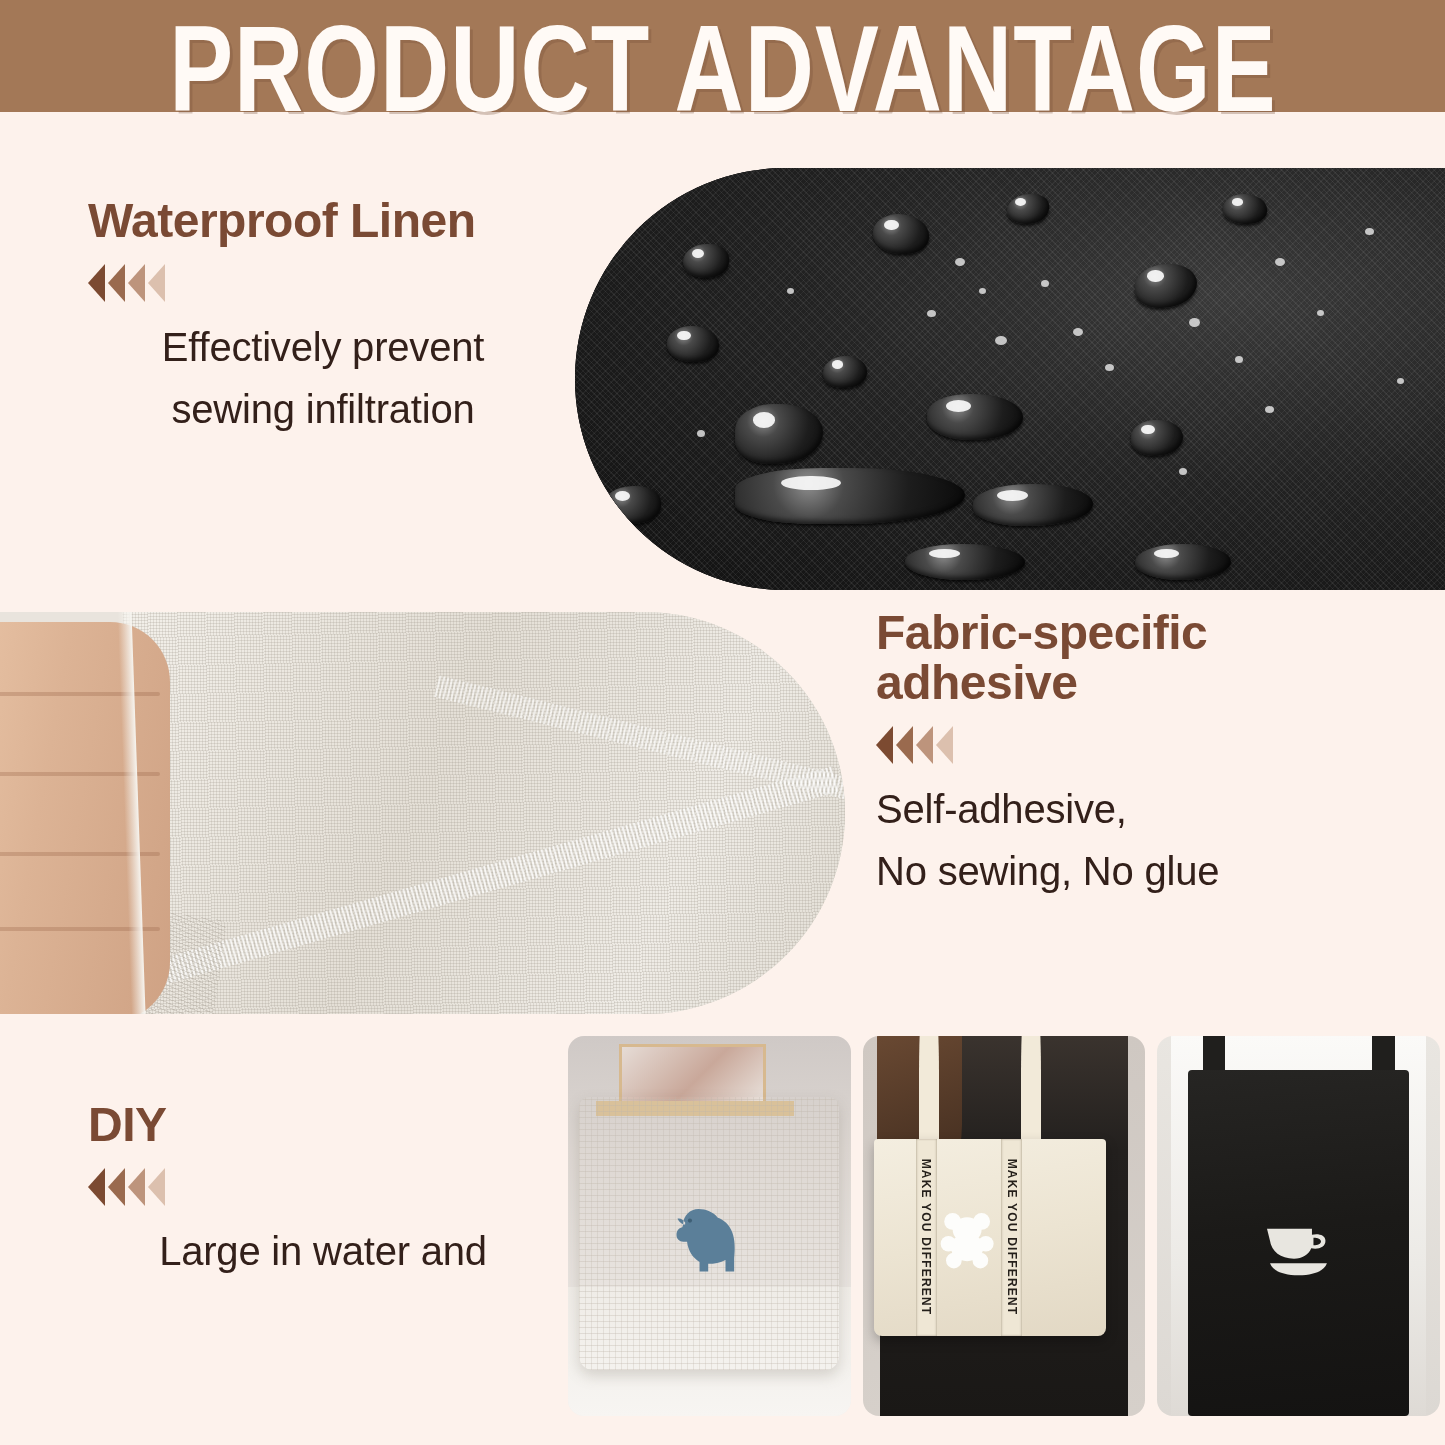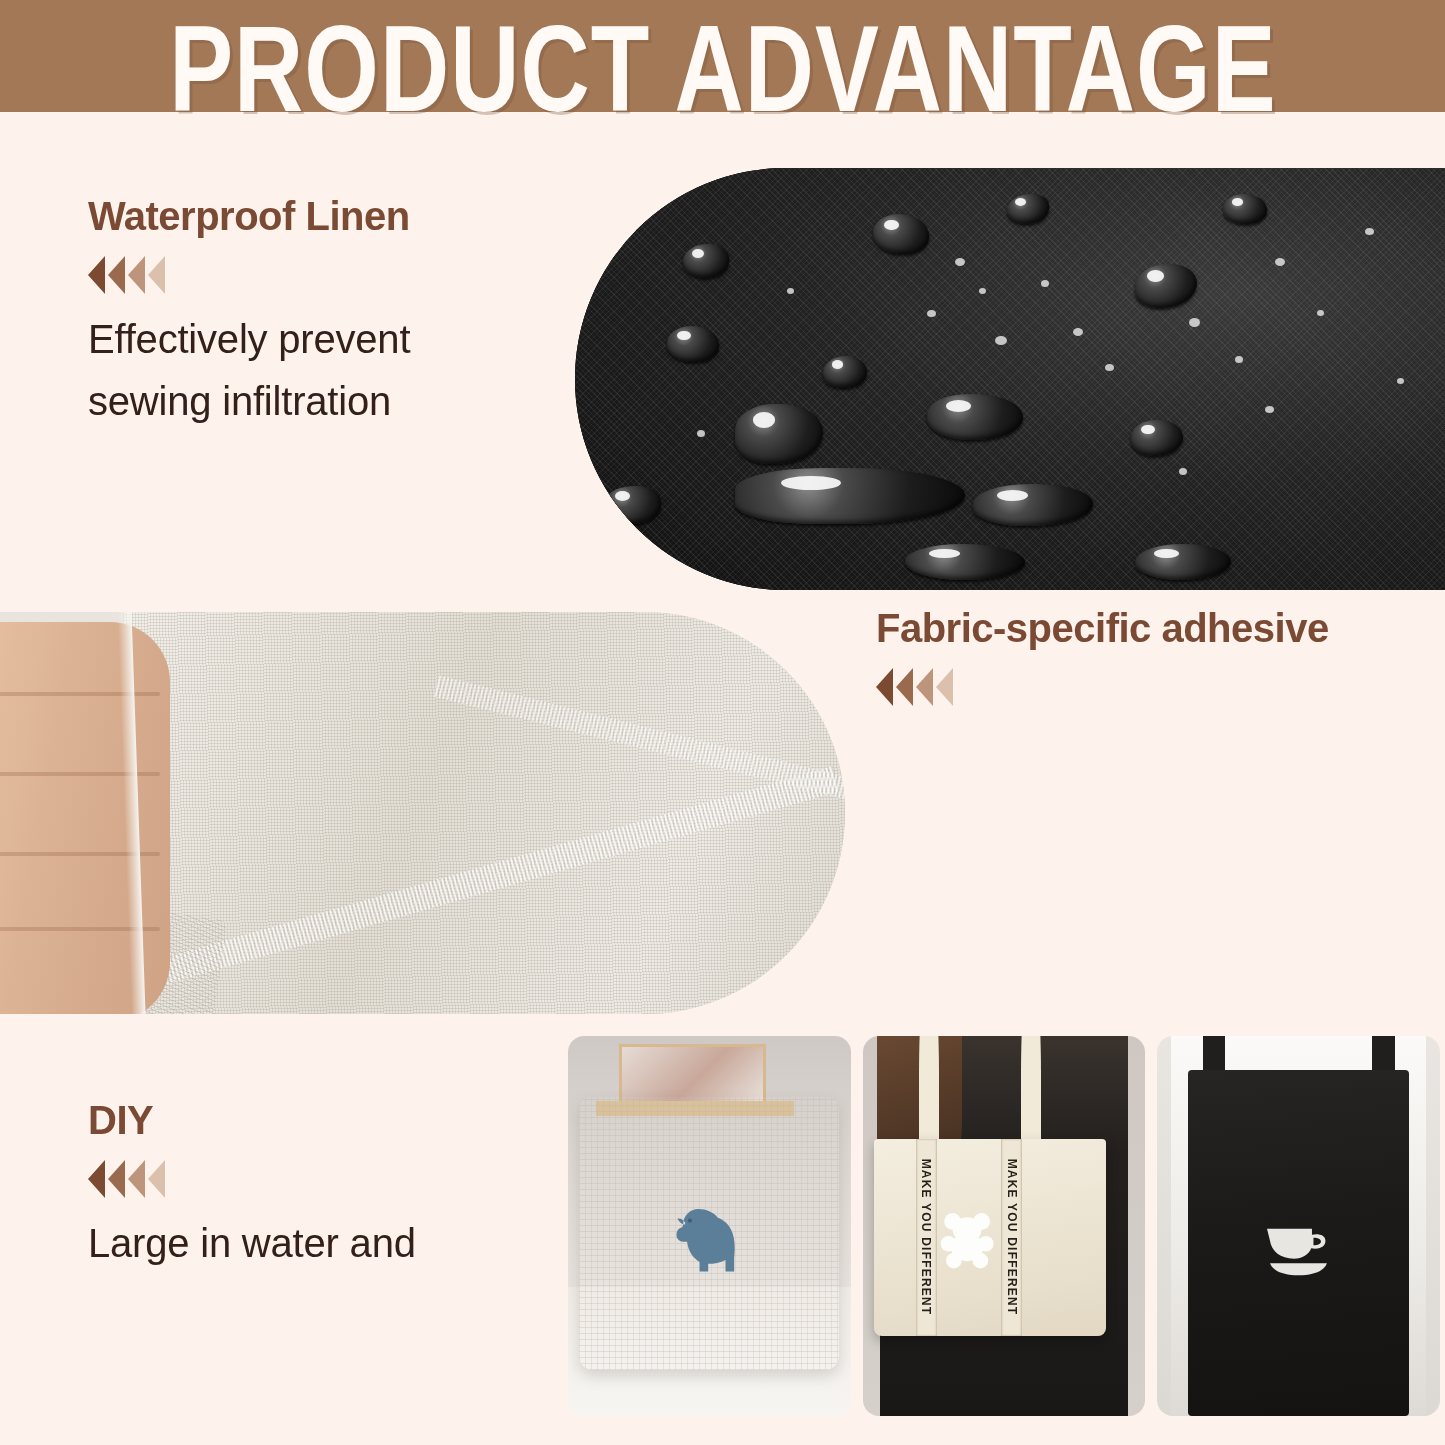--- a/index.html
+++ b/index.html
@@ -46,21 +46,21 @@
     line-height: 0.92;
     text-shadow: 3px 3px 0 rgba(120,80,55,0.30);
     white-space: nowrap;
   }
 
   
   .feature-text { position: absolute; }
 
   .feature-heading {
     color: #7a4a34;
-    font-size: 40px;
+    font-size: 48px;
     font-weight: 700;
     line-height: 1.04;
     letter-spacing: -0.5px;
   }
 
   .chevrons {
     display: flex;
     align-items: center;
     gap: 3px;
     margin-top: 18px;
@@ -85,21 +85,21 @@
     line-height: 1.55;
     letter-spacing: -0.2px;
   }
 
   
   #block-waterproof { left: 88px; top: 196px; width: 470px; }
   #block-adhesive  { left: 876px; top: 608px; width: 540px; }
   #block-diy       { left: 88px; top: 1100px; width: 470px; }
 
   #block-waterproof .feature-body,
-  #block-diy .feature-body { margin-top: 14px; }
+  #block-diy .feature-body { margin-top: 14px; text-align: center; }
   #block-adhesive .feature-body { margin-top: 14px; }
 
   
   .photo-water {
     position: absolute;
     left: 575px; top: 168px;
     width: 870px; height: 422px;
     border-radius: 211px 0 0 211px;
     overflow: hidden;
     background: #1a1a1a;
@@ -408,20 +408,24 @@
     <div class="linen-edge"></div>
   </div>
 
   <div class="feature-text" id="block-adhesive">
     <div class="feature-heading">Fabric-specific adhesive</div>
     <div class="chevrons">
       <span class="chev c1"></span>
       <span class="chev c2"></span>
       <span class="chev c3"></span>
       <span class="chev c4"></span>
+    </div>
+    <div class="feature-body">
+      <div>Self-adhesive,</div>
+      <div>No sewing, No glue</div>
     </div>
   </div>
 
   <div class="feature-text" id="block-diy">
     <div class="feature-heading">DIY</div>
     <div class="chevrons">
       <span class="chev c1"></span>
       <span class="chev c2"></span>
       <span class="chev c3"></span>
       <span class="chev c4"></span>

